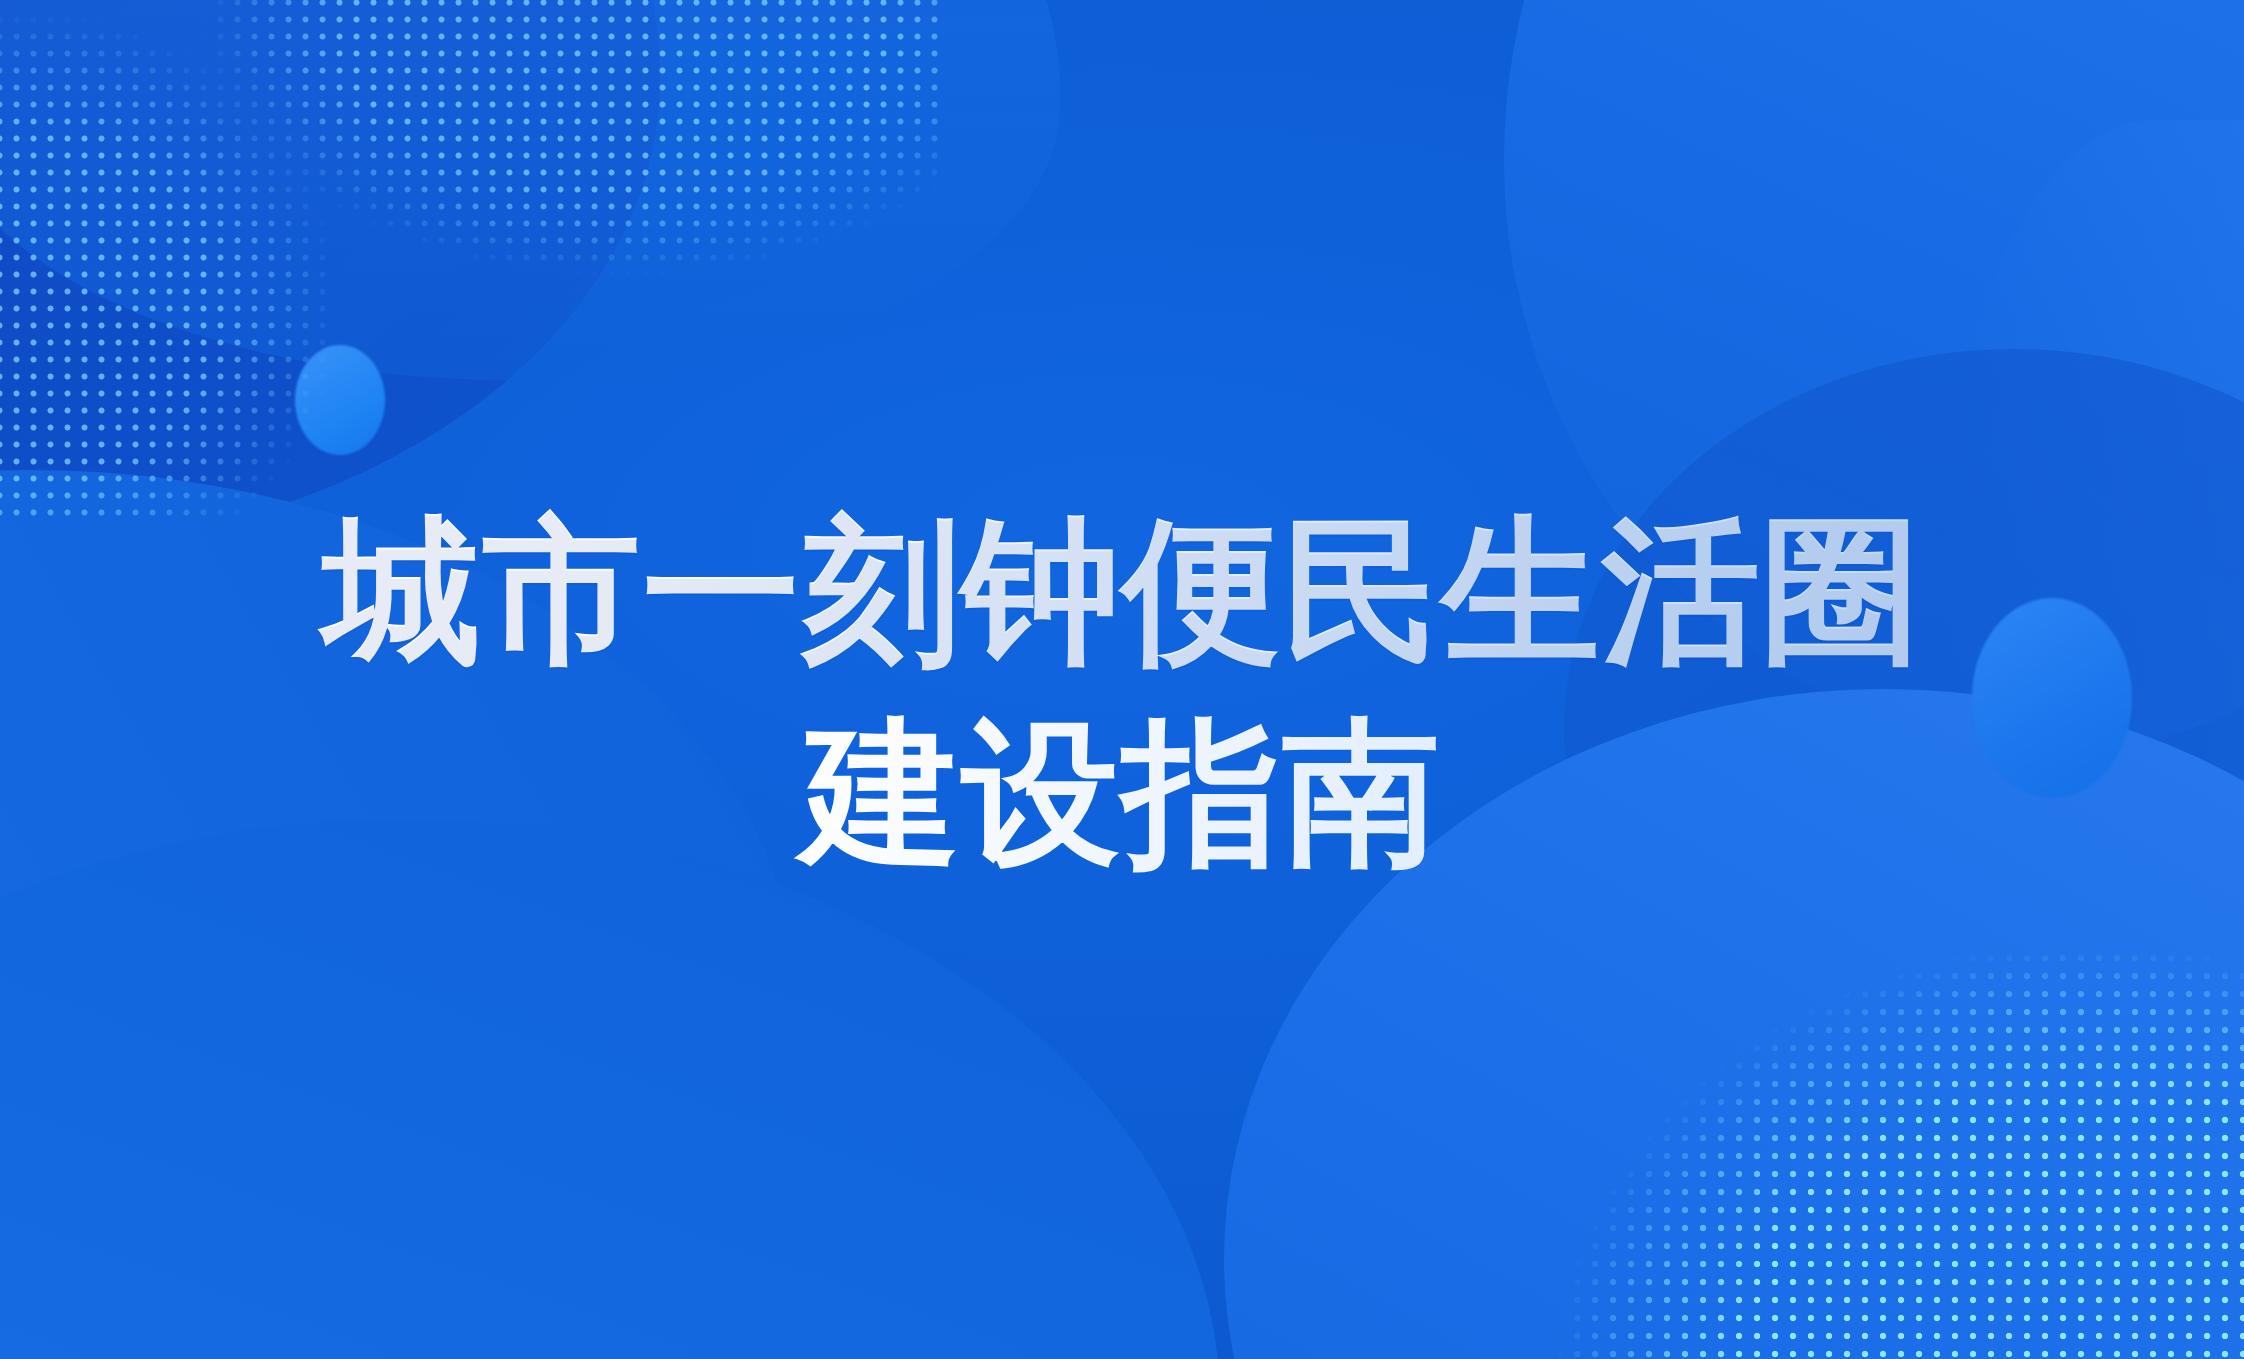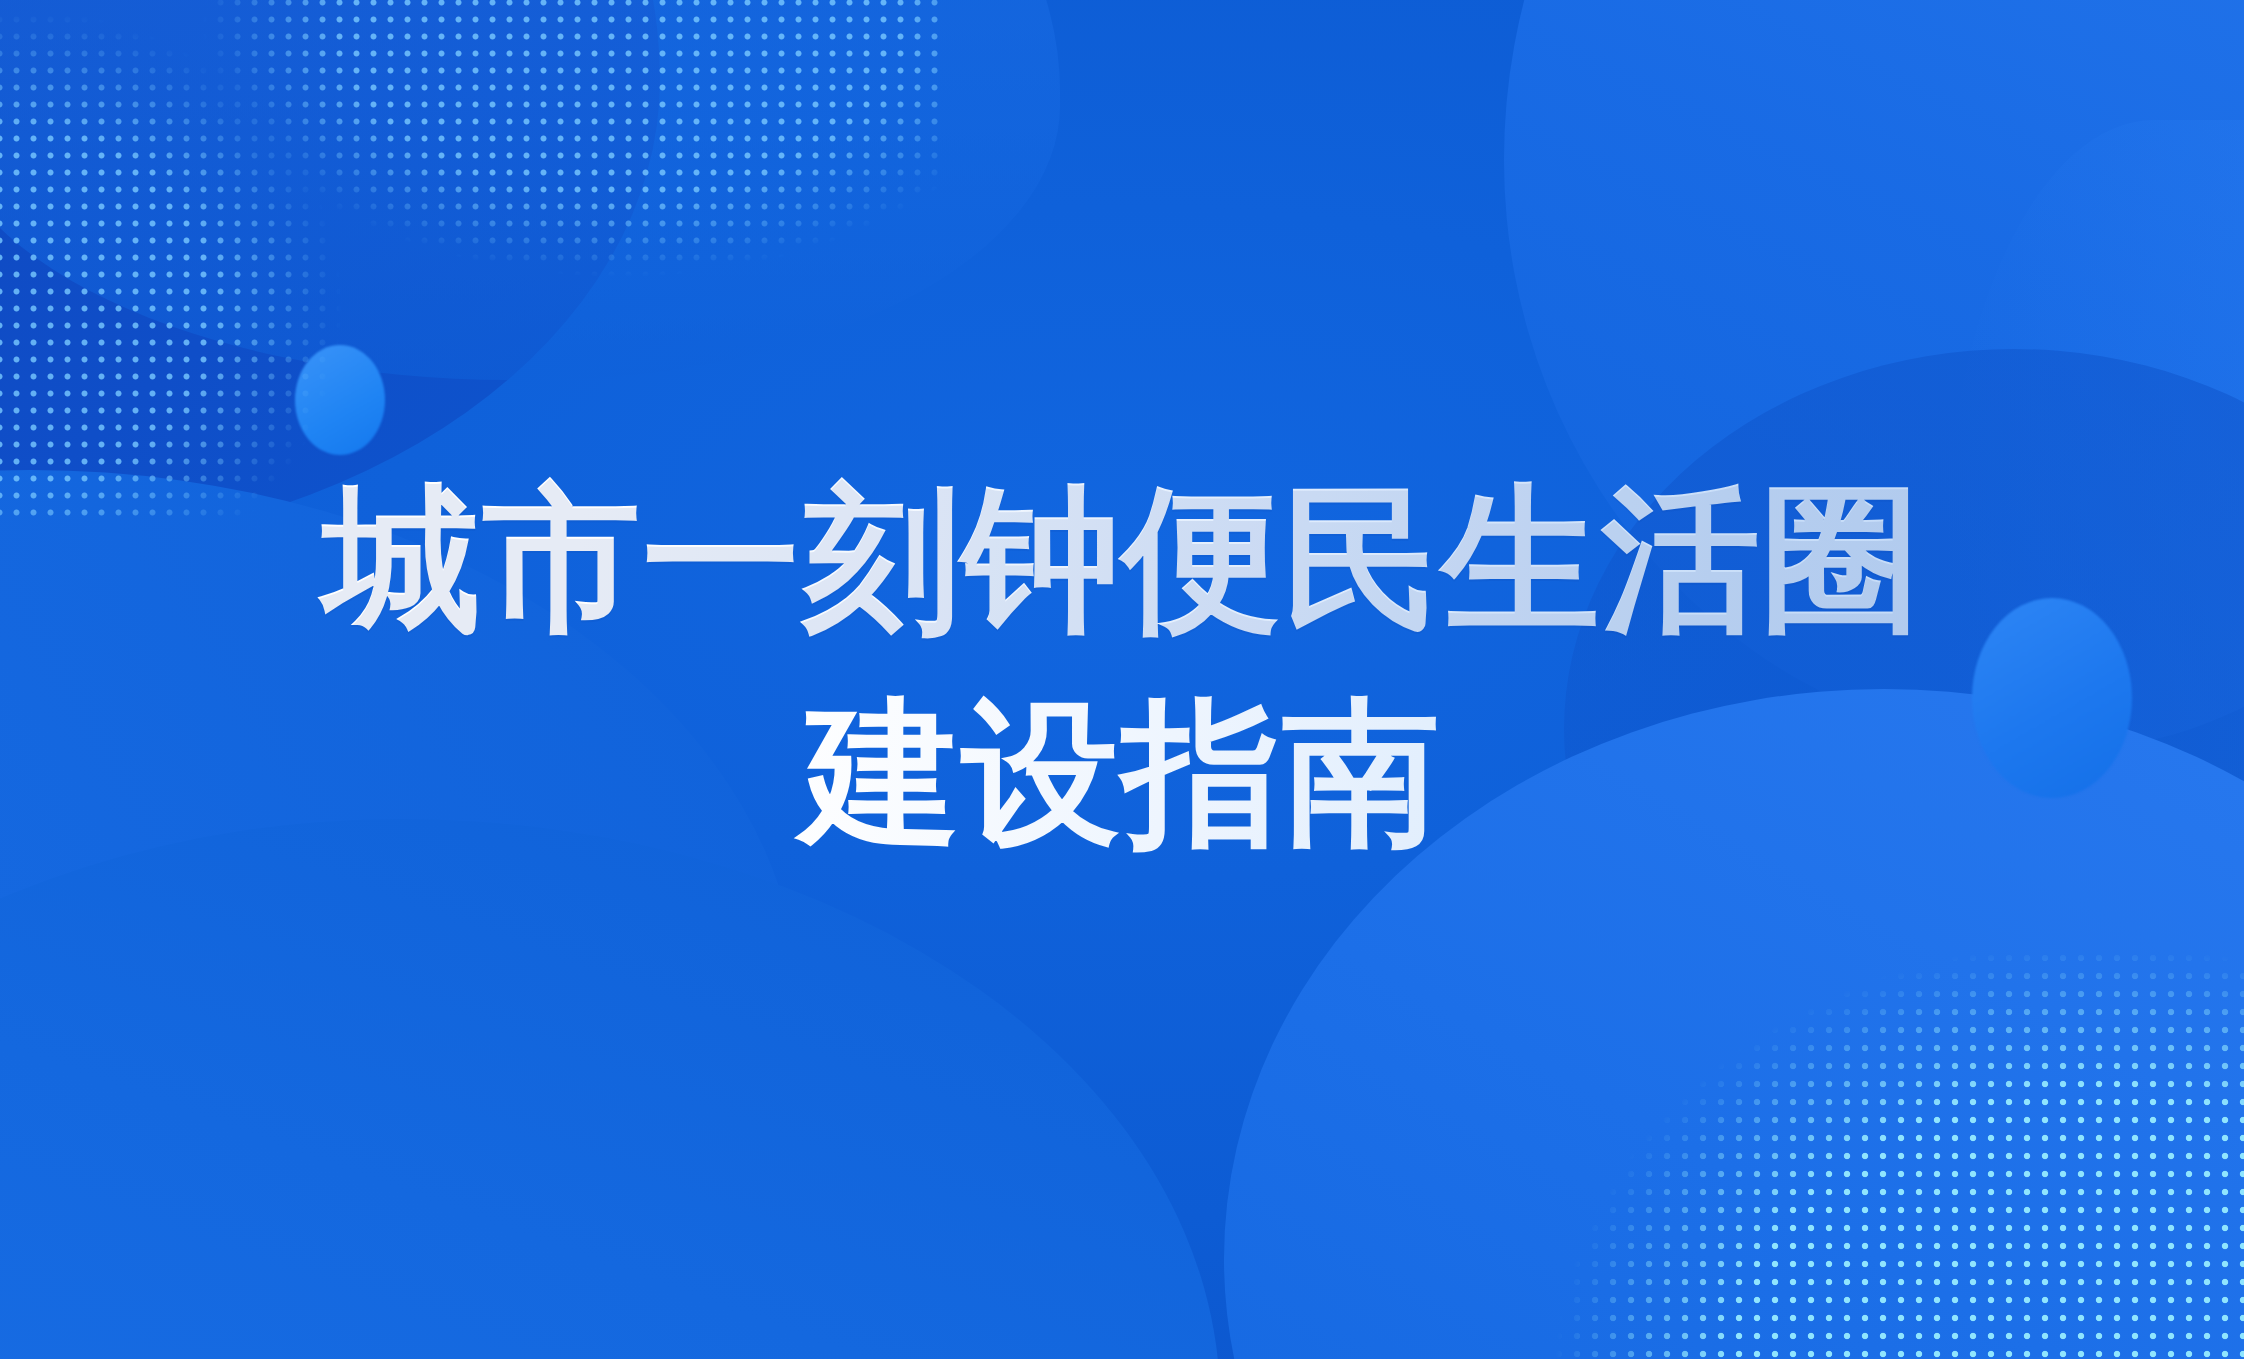--- a/index.html
+++ b/index.html
@@ -180,39 +180,40 @@
     top: 466px;
     text-align: center;
     z-index: 5;
   }
   .title-line {
     display: block;
     font-weight: 900;
     letter-spacing: 0.012em;
     line-height: 1.18;
     white-space: nowrap;
+    margin-top: 32px;
     -webkit-font-smoothing: antialiased;
   }
   .title-line-1 {
     font-size: 158px;
     background-image: linear-gradient(100deg,
         #ffffff 0%,
         #ffffff 26%,
         #f4f9ff 40%,
         #dfecfd 58%,
         #cadff9 76%,
         #bed7f7 100%);
     -webkit-background-clip: text;
     background-clip: text;
     color: transparent;
     text-shadow: 0 2px 0 rgba(8,60,160,.10);
   }
   .title-line-2 {
     font-size: 158px;
-    margin-top: 28px;
+    margin-top: 16px;
     background-image: linear-gradient(100deg,
         #ffffff 0%,
         #ffffff 34%,
         #eef5fe 52%,
         #d8e9fc 74%,
         #c9e0f9 100%);
     -webkit-background-clip: text;
     background-clip: text;
     color: transparent;
   }

